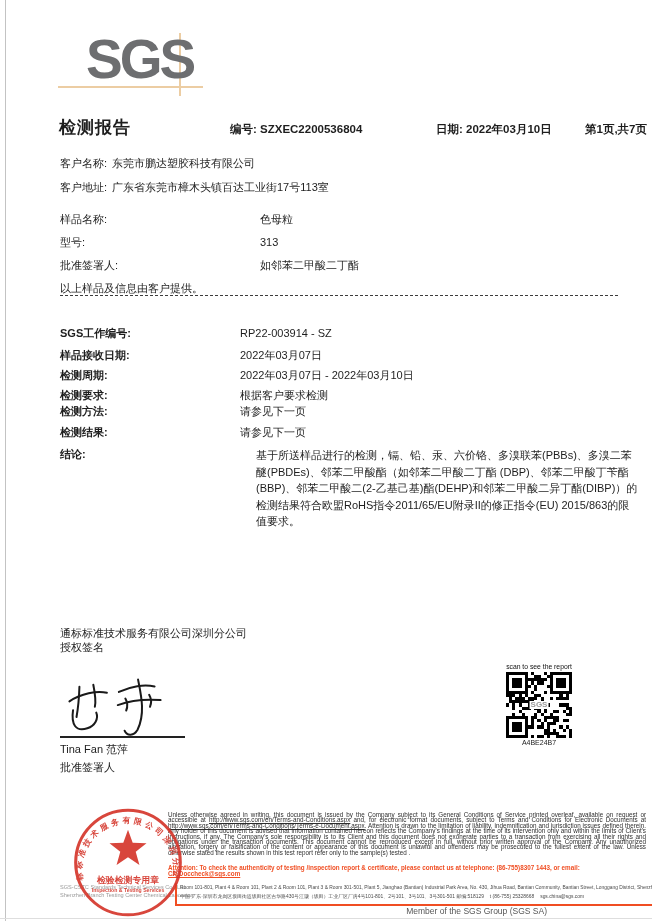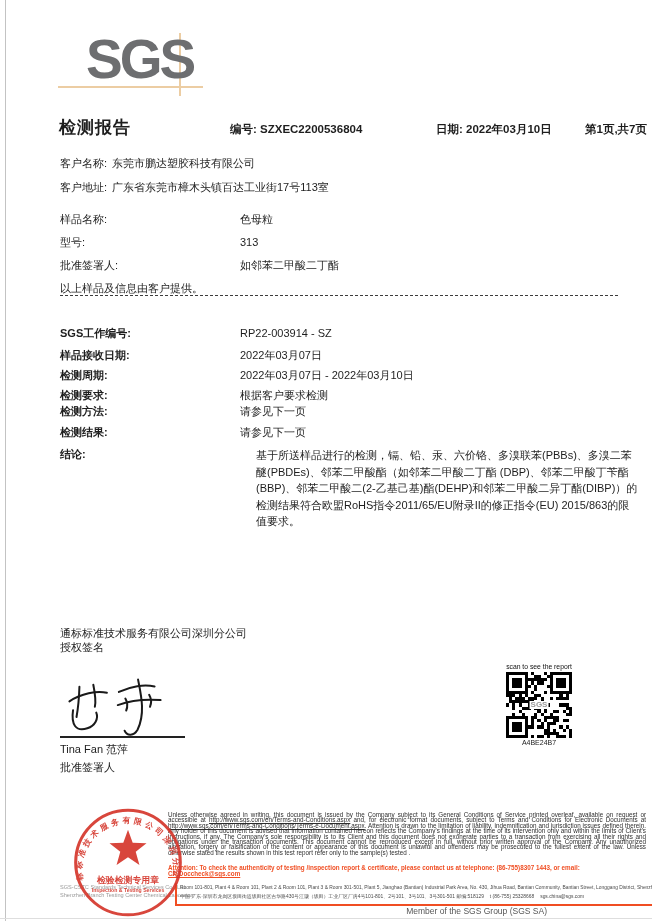--- a/index.html
+++ b/index.html
@@ -26,21 +26,21 @@
   
   .sec { position:absolute; left:60px; font-size:11px; line-height:15px; }
   .row { display:flex; }
   .lbl { flex:0 0 auto; white-space:nowrap; }
   .val { white-space:nowrap; }
   #sec-client { top:156px; width:560px; }
   #sec-client .lbl { width:52px; }
   #sec-client .row { margin-bottom:9px; }
   #sec-sample { top:212px; width:560px; }
   #sec-sample .lbl { width:180px; }
-  #sec-sample .row { margin-bottom:8px; }
+  #sec-sample .row { margin-bottom:8px;gap:20px; }
   .note { margin-top:3px; }
   .dash-line { position:absolute; left:60px; top:295px; width:558px; border-top:1.2px dashed #3c3c3c; }
 
   #sec-job { top:326px; width:580px; }
   #sec-job .lbl { width:180px;font-weight:bold; }
   #sec-job .row.m7 { margin-bottom:7px; }
   #sec-job .row.m5 { margin-bottom:5px; }
   #sec-job .row.m1 { margin-bottom:1px; }
   #sec-job .row.m6 { margin-bottom:6px; }
   #sec-job .row.conclusion { margin-top:7px;gap:16px; }

